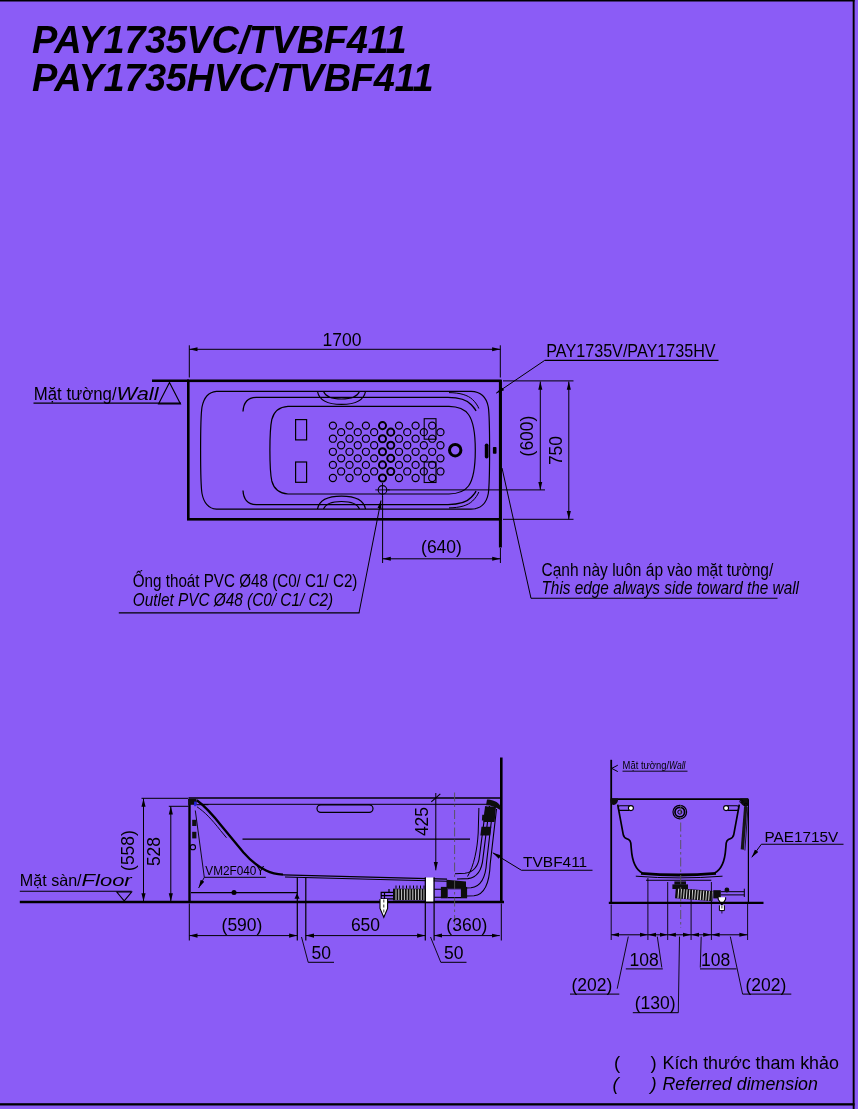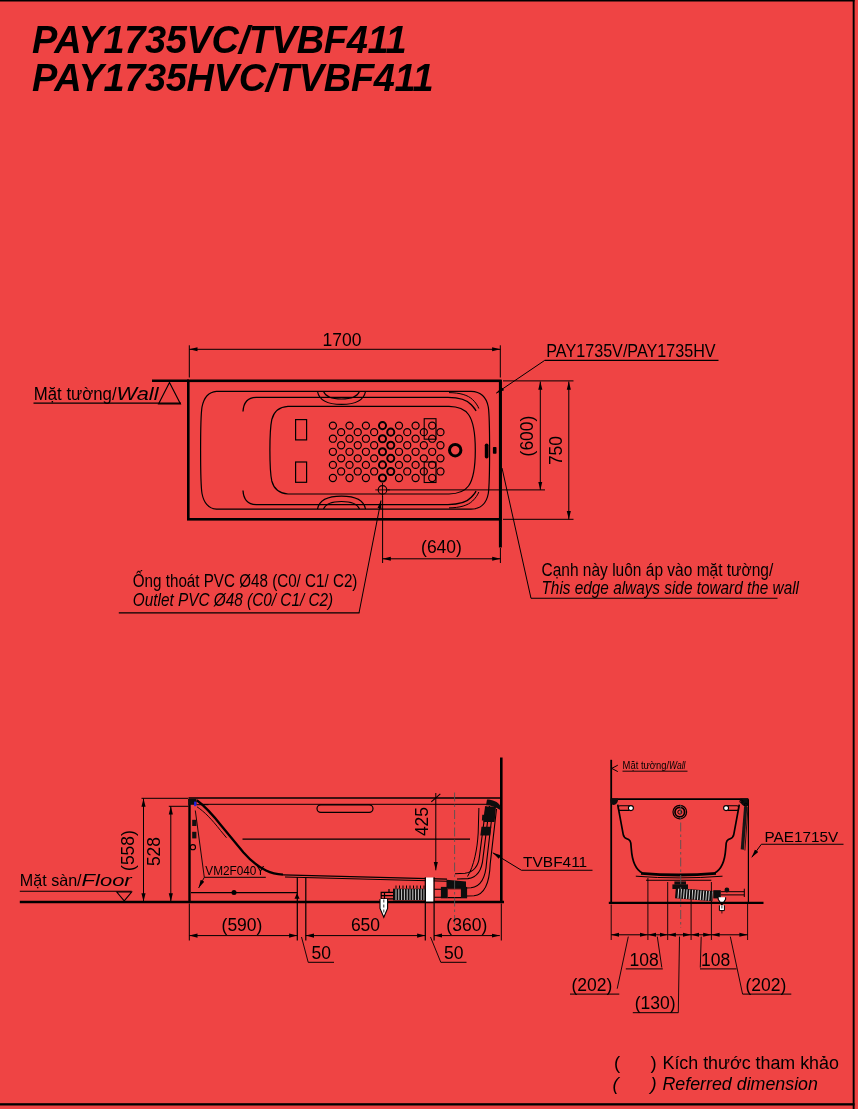--- a/index.html
+++ b/index.html
@@ -1,16 +1,16 @@
 <!DOCTYPE html>
 <html><head>
 <meta charset="utf-8">
 <style>
   html,body{margin:0;padding:0;background:#fff;}
-  .page{position:relative;width:858px;height:1109px;background:#ef4444;overflow:hidden;}
+  .page{position:relative;width:858px;height:1109px;background:#8b5cf6;overflow:hidden;}
   svg{position:absolute;left:0;top:0;}
   text{font-family:"Liberation Sans",sans-serif;fill:#000;}
 </style>
 </head>
 <body>
 <div class="page">
 <svg width="858" height="1109" viewBox="0 0 858 1109">
 <defs>
 <marker id="ah" markerWidth="9" markerHeight="5" refX="8.2" refY="2.5" orient="auto-start-reverse" markerUnits="userSpaceOnUse">
   <path d="M0,0.45 L8.2,2.5 L0,4.55 Z" fill="#000"></path>

